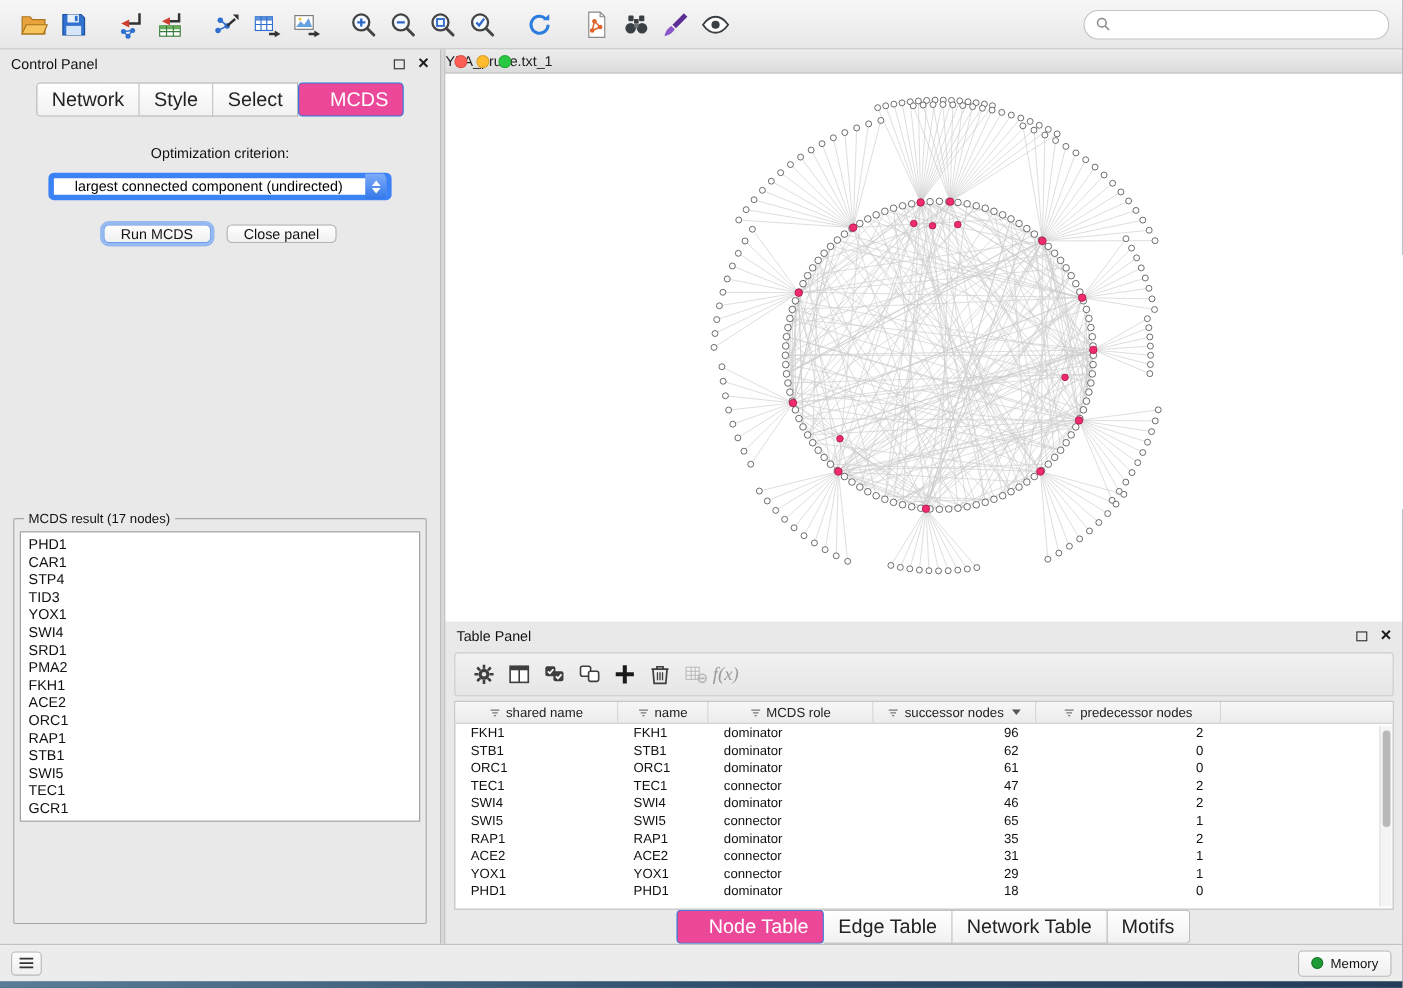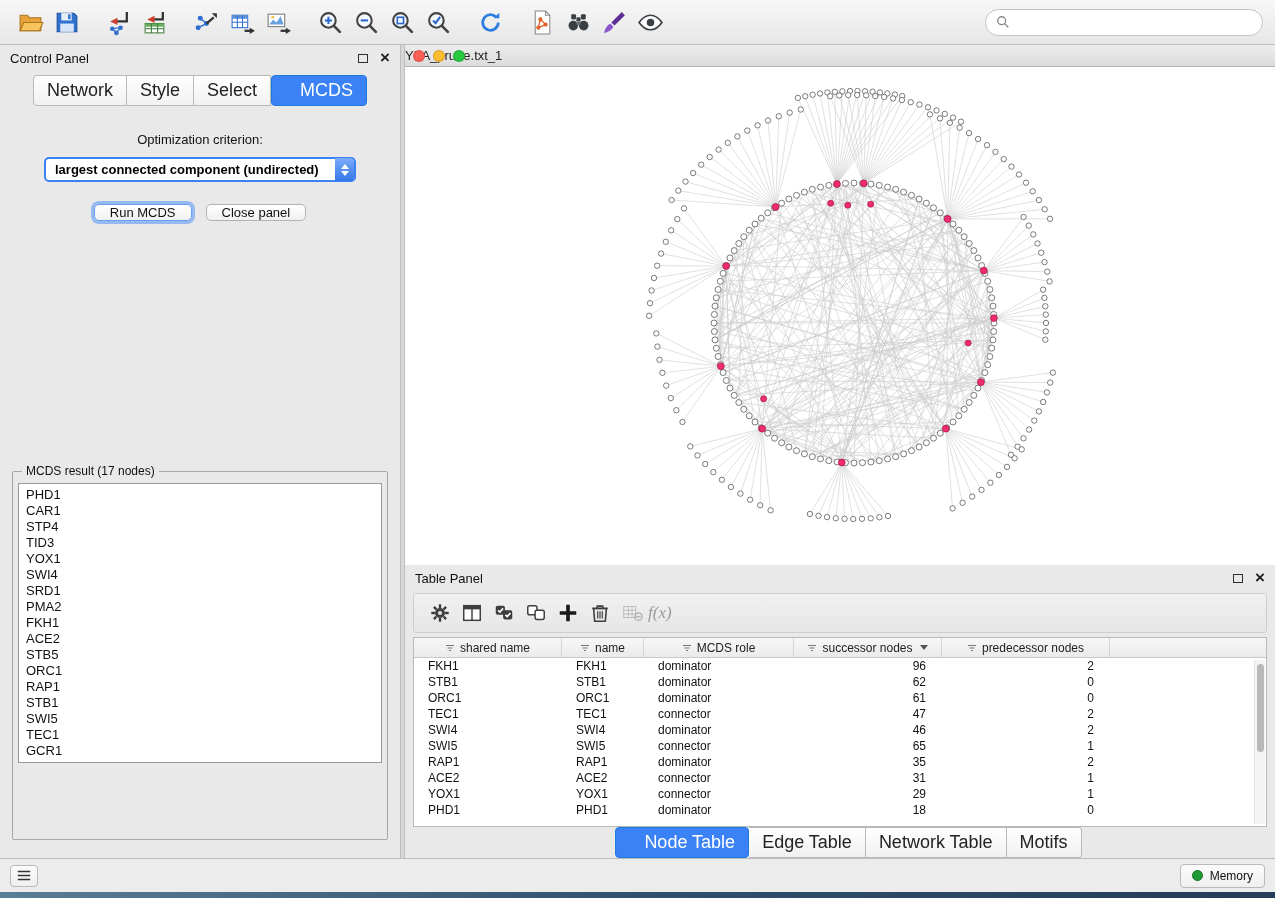--- a/index.html
+++ b/index.html
@@ -27,26 +27,26 @@
   .panel-header { flex:0 0 26px; display:flex; align-items:center; padding:0 10px; font-size:13px; color:#111; }
   .hdr-icons { margin-left:auto; display:flex; align-items:center; gap:12px; }
   .float-box { width:10px; height:9px; border:1.6px solid #2e2e2e; display:inline-block; background:transparent; }
   .close-x { font-size:17px; font-weight:bold; color:#1d1d1d; line-height:12px; }
 
   .seg-tabs { display:flex; justify-content:center; margin:4px 0 10px; }
   .seg { font-size:18px; padding:4px 13px; background:linear-gradient(#ffffff,#f1f1f1); border:1px solid #b9b9b9;
          border-left-width:0; color:#222; cursor:pointer; }
   .seg:first-child { border-left-width:1px; border-radius:4px 0 0 4px; }
   .seg:last-child { border-radius:0 4px 4px 0; }
-  .seg.active { background:#3b82f6; color:#fff; border-color:#1f7be0; border-radius:4px; border-left-width:1px;padding-left:28px; }
+  .seg.active { background:#ec4899; color:#fff; border-color:#1f7be0; border-radius:4px; border-left-width:1px;padding-left:28px; }
 
   .cp-body { flex:1; display:flex; flex-direction:column; align-items:center; padding:0 12px 18px; min-height:0; }
   .opt-label { font-size:13px; margin:16px 0 10px; color:#111; }
-  .dropdown { width:312px; height:25px; background:#fff; border:2px solid #3b82f6; border-radius:5px;
-              display:flex; align-items:center; font-size:13px; padding-left:9px; cursor:pointer;font-weight:bold; }
+  .dropdown { width:312px; height:25px; background:#fff; border:5px solid #3b82f6; border-radius:5px;
+              display:flex; align-items:center; font-size:13px; padding-left:19px; cursor:pointer; }
   .dropdown .dd-caps { margin-left:auto; width:19px; height:23px; border-radius:0 4px 4px 0;
               background:linear-gradient(#7dabf9,#3377e8); display:flex; flex-direction:column;
               align-items:center; justify-content:center; gap:2px; }
   .tri-up { width:0; height:0; border-left:4px solid transparent; border-right:4px solid transparent; border-bottom:5px solid #fff; }
   .tri-dn { width:0; height:0; border-left:4px solid transparent; border-right:4px solid transparent; border-top:5px solid #fff; }
   .btn-row { display:flex; gap:14px; margin-top:22px; }
   .push { font-size:13px; padding:0 15px; background:linear-gradient(#ffffff,#f0f0f0); border:1px solid #b2b2b2;
           border-radius:5px; color:#111; cursor:pointer; }
   .push.focused { border-color:#6b9ef0; box-shadow:0 0 0 3px rgba(82,146,247,.55); }
   .spacer { flex:1; }
@@ -288,21 +288,20 @@
               <div class="result-item">PHD1</div>
               <div class="result-item">CAR1</div>
               <div class="result-item">STP4</div>
               <div class="result-item">TID3</div>
               <div class="result-item">YOX1</div>
               <div class="result-item">SWI4</div>
               <div class="result-item">SRD1</div>
               <div class="result-item">PMA2</div>
               <div class="result-item">FKH1</div>
               <div class="result-item">ACE2</div>
-              <div class="result-item">STB5</div>
               <div class="result-item">ORC1</div>
               <div class="result-item">RAP1</div>
               <div class="result-item">STB1</div>
               <div class="result-item">SWI5</div>
               <div class="result-item">TEC1</div>
               <div class="result-item">GCR1</div>
             </div>
         </fieldset>
       </div>
     </div>

